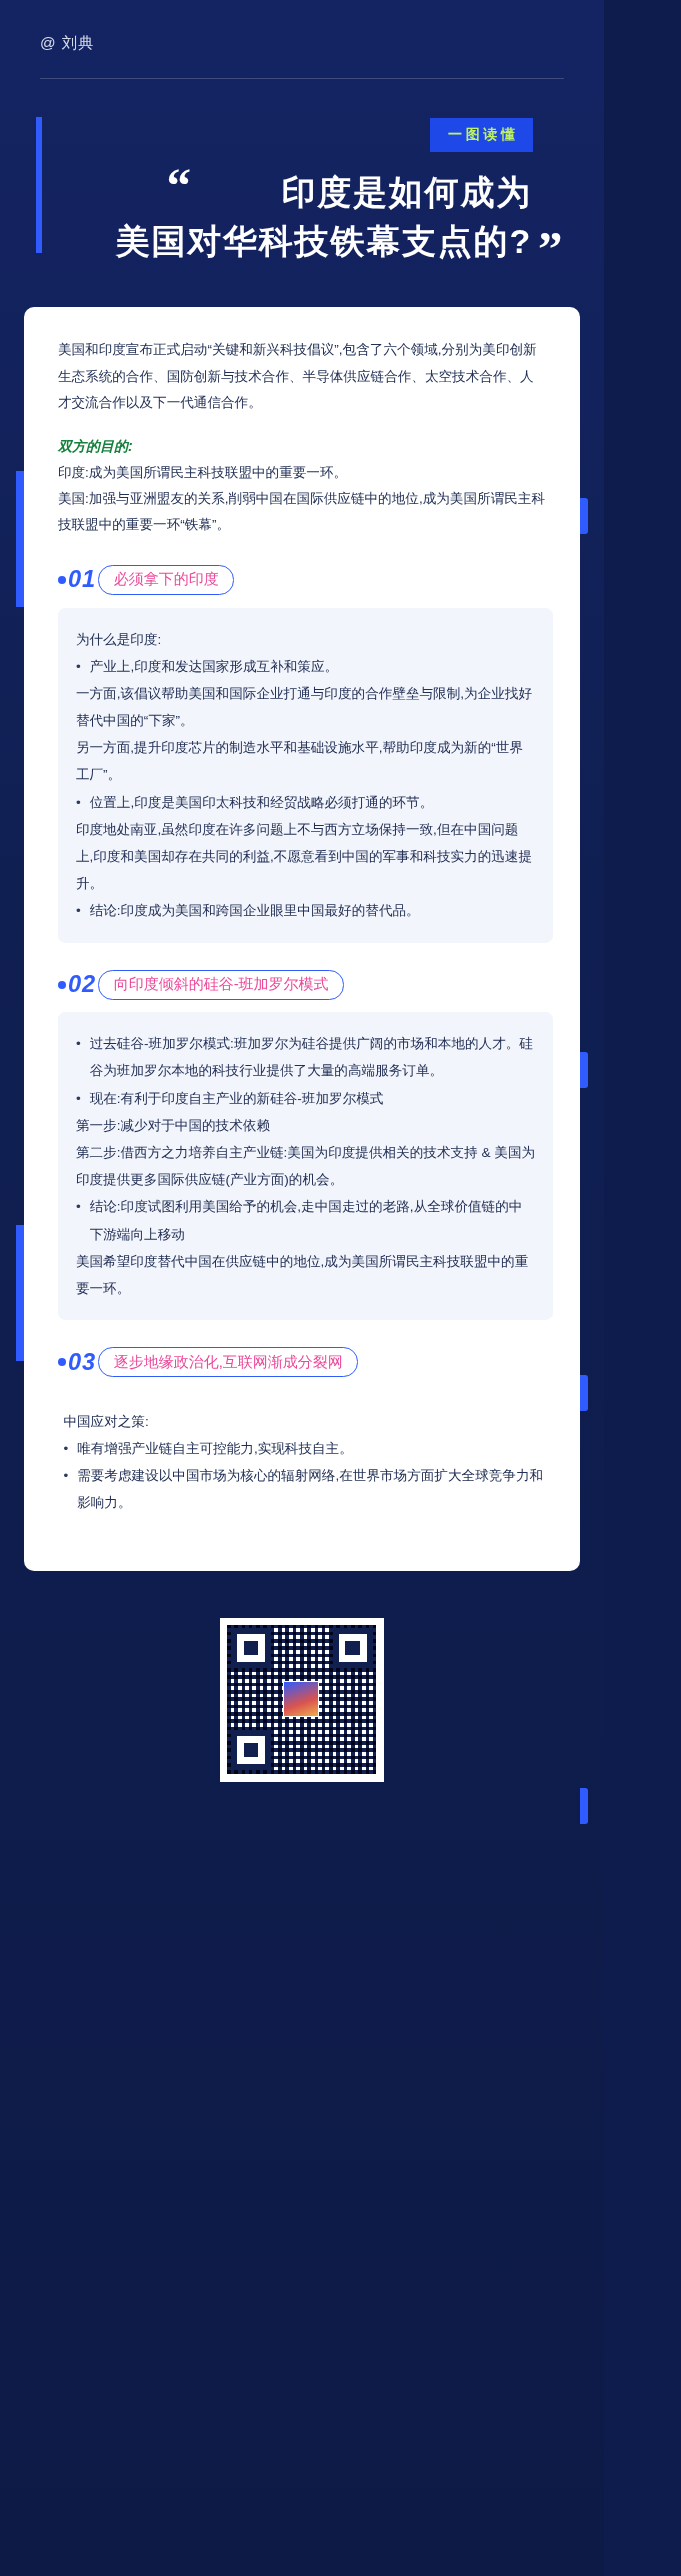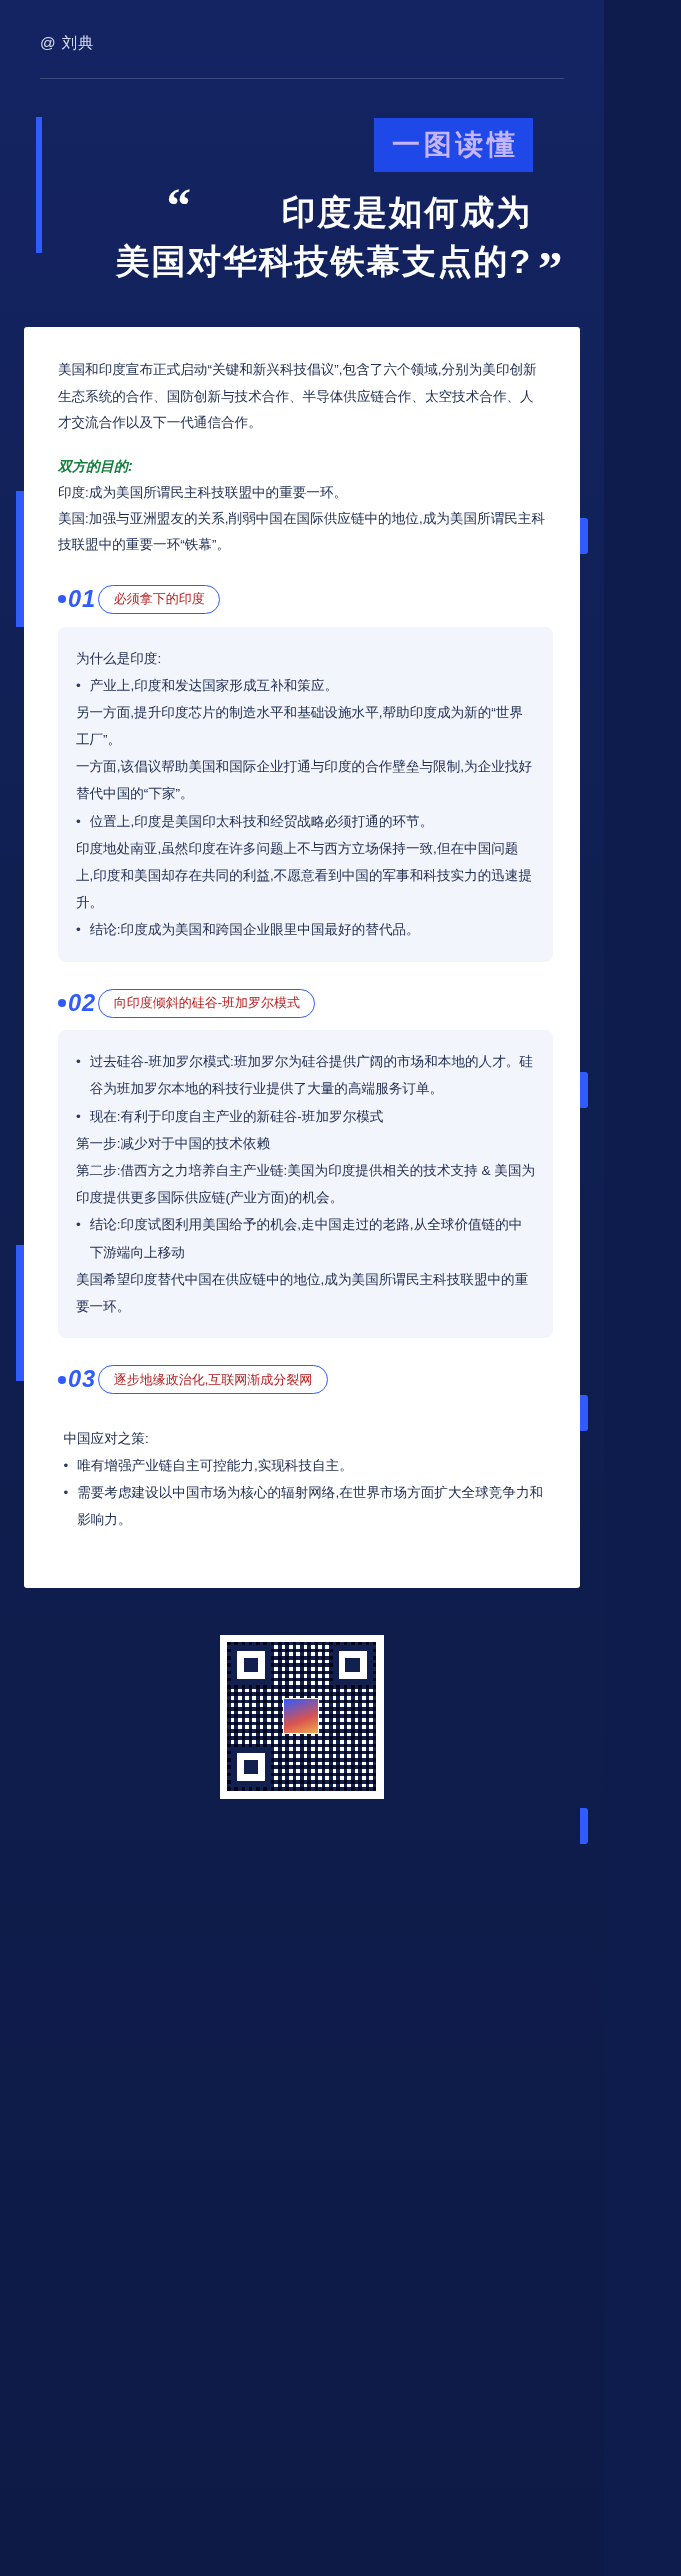--- a/index.html
+++ b/index.html
@@ -50,22 +50,22 @@
     width: 6.4px; height: 136px;
     background: #2f5bff;
   }
   .badge-row {
     text-align: right;
     padding-right: 35px;
   }
   .badge {
     display: inline-block;
     background: #1e48e8;
-    color: #c4b5fd;
-    font-size: 28px;
+    color: #bef264;
+    font-size: 14px;
     font-weight: bold;
     letter-spacing: 3.6px;
     padding: 7.3px 14.5px 8.2px 18px;
   }
   .headline {
     position: relative;
     text-align: right;
     padding-right: 36px;
     margin-top: 16.4px;
   }
@@ -86,21 +86,21 @@
     font-family: "Liberation Serif", serif;
   }
   .quote-open { left: 107px; top: -7.3px; }
   .quote-close { right: 5.5px; top: 56px; }
 
   
   .card {
     position: relative;
     margin: 16.4px 23.6px 0 23.6px;
     background: #ffffff;
-    border-radius: 3px;
+    border-radius: 10px;
     padding: 27px 27px 36px 27px;
   }
   .tab-left {
     position: absolute;
     left: -7.3px;
     width: 7.3px;
     background: #2f5bff;
   }
   .tab-right {
     position: absolute;
@@ -144,22 +144,22 @@
   }
   .sec-num {
     color: #2f5bff;
     font-size: 23.6px;
     font-weight: bold;
     font-style: italic;
     letter-spacing: 0.9px;
   }
   .sec-pill {
     border: 1.4px solid #2f5bff;
-    color: #b91c1c;
-    font-size: 13px;
+    color: #ec4899;
+    font-size: 15px;
     border-radius: 14.5px;
     padding: 4.5px 14.5px;
     white-space: nowrap;
   }
   .sec-body {
     margin-top: 12.7px;
     background: #f3f5fd;
     border-radius: 7.3px;
     padding: 18px 18px 18px 18px;
     font-size: 13.6px;
@@ -270,22 +270,22 @@
         <span class="dot"></span>
         <span class="sec-num">01</span>
         <span class="sec-pill">必须拿下的印度</span>
       </div>
       <div class="sec-body">
         <p>为什么是印度:</p>
         <div class="bullet">
             <span class="b">•</span>
             <span>产业上,印度和发达国家形成互补和策应。</span>
           </div>
+        <p>一方面,该倡议帮助美国和国际企业打通与印度的合作壁垒与限制,为企业找好替代中国的“下家”。</p>
         <p>另一方面,提升印度芯片的制造水平和基础设施水平,帮助印度成为新的“世界工厂”。</p>
-        <p>一方面,该倡议帮助美国和国际企业打通与印度的合作壁垒与限制,为企业找好替代中国的“下家”。</p>
         <div class="bullet">
             <span class="b">•</span>
             <span>位置上,印度是美国印太科技和经贸战略必须打通的环节。</span>
           </div>
         <p>印度地处南亚,虽然印度在许多问题上不与西方立场保持一致,但在中国问题上,印度和美国却存在共同的利益,不愿意看到中国的军事和科技实力的迅速提升。</p>
         <div class="bullet">
             <span class="b">•</span>
             <span>结论:印度成为美国和跨国企业眼里中国最好的替代品。</span>
           </div>
       </div>

